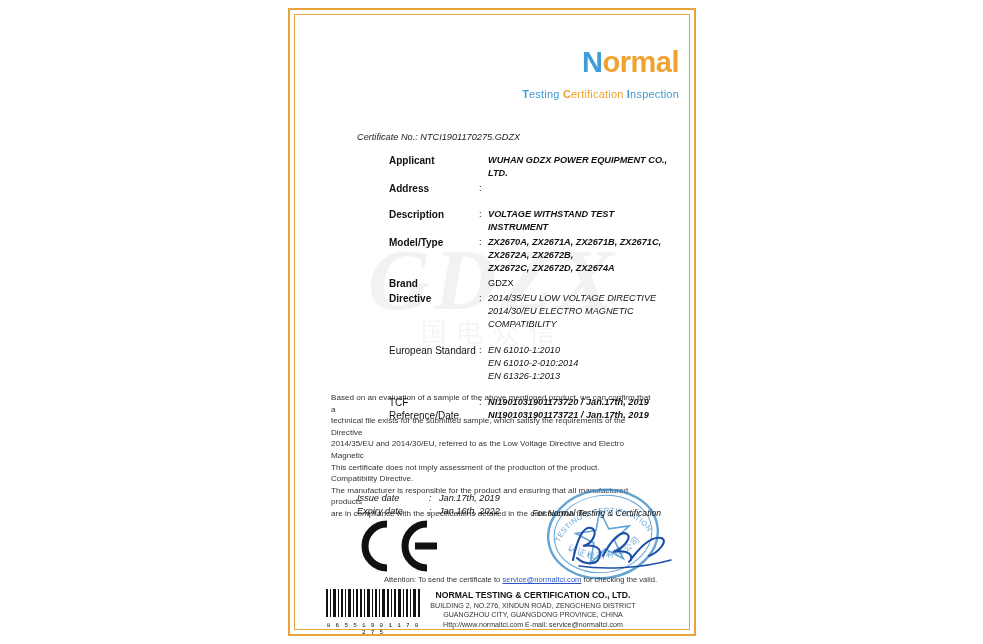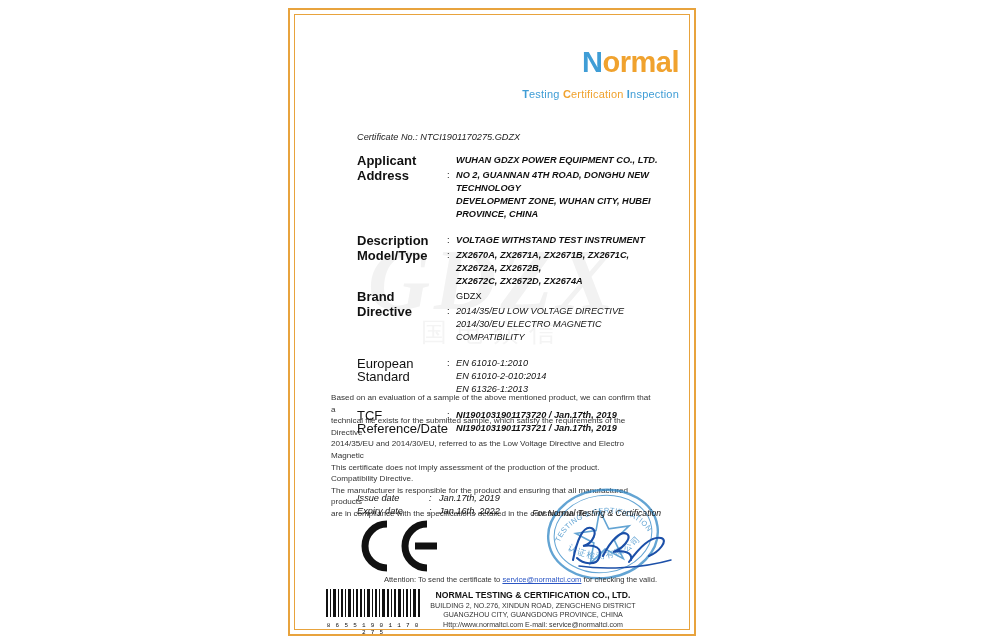--- a/index.html
+++ b/index.html
@@ -148,24 +148,25 @@
     z-index: 2;
   }
   .row {
     display: flex;
     align-items: flex-start;
     margin-bottom: 2px;
   }
   .lbl {
     width: 90px;
     flex: 0 0 90px;
-    font-size: 13px;
+    font-size: 10px;
     font-weight: bold;
     color: #111;
     line-height: 13px;
+    margin-left: 32px;
   }
   .lbl.reg {
     font-weight: normal;
   }
   .colon {
     width: 9px;
     flex: 0 0 9px;
     font-size: 9.2px;
     line-height: 13px;
     color: #111;
@@ -342,24 +343,20 @@
           <div class="lbl">Applicant</div>
           <div class="colon"></div>
           <div class="val">
             <span class="line">WUHAN GDZX POWER EQUIPMENT CO., LTD.</span>
           </div>
         </div>
 
         <div class="row">
           <div class="lbl">Address</div>
           <div class="colon">:</div>
-          <div class="val">
-            <span class="line">NO 2, GUANNAN 4TH ROAD, DONGHU NEW TECHNOLOGY</span>
-            <span class="line">DEVELOPMENT ZONE, WUHAN CITY, HUBEI PROVINCE, CHINA</span>
-          </div>
         </div>
 
         <div class="gap-md"></div>
 
         <div class="row">
           <div class="lbl">Description</div>
           <div class="colon">:</div>
           <div class="val">
             <span class="line">VOLTAGE WITHSTAND TEST INSTRUMENT</span>
           </div>

